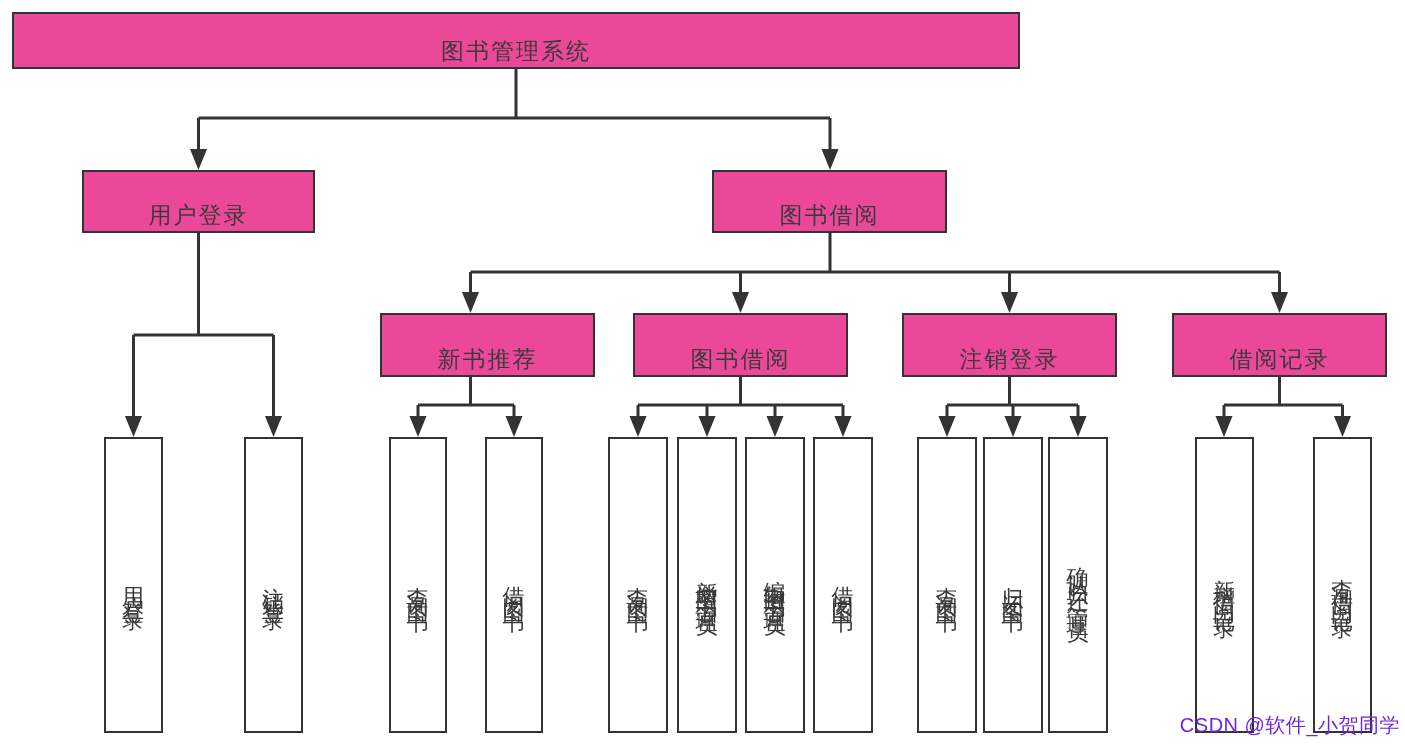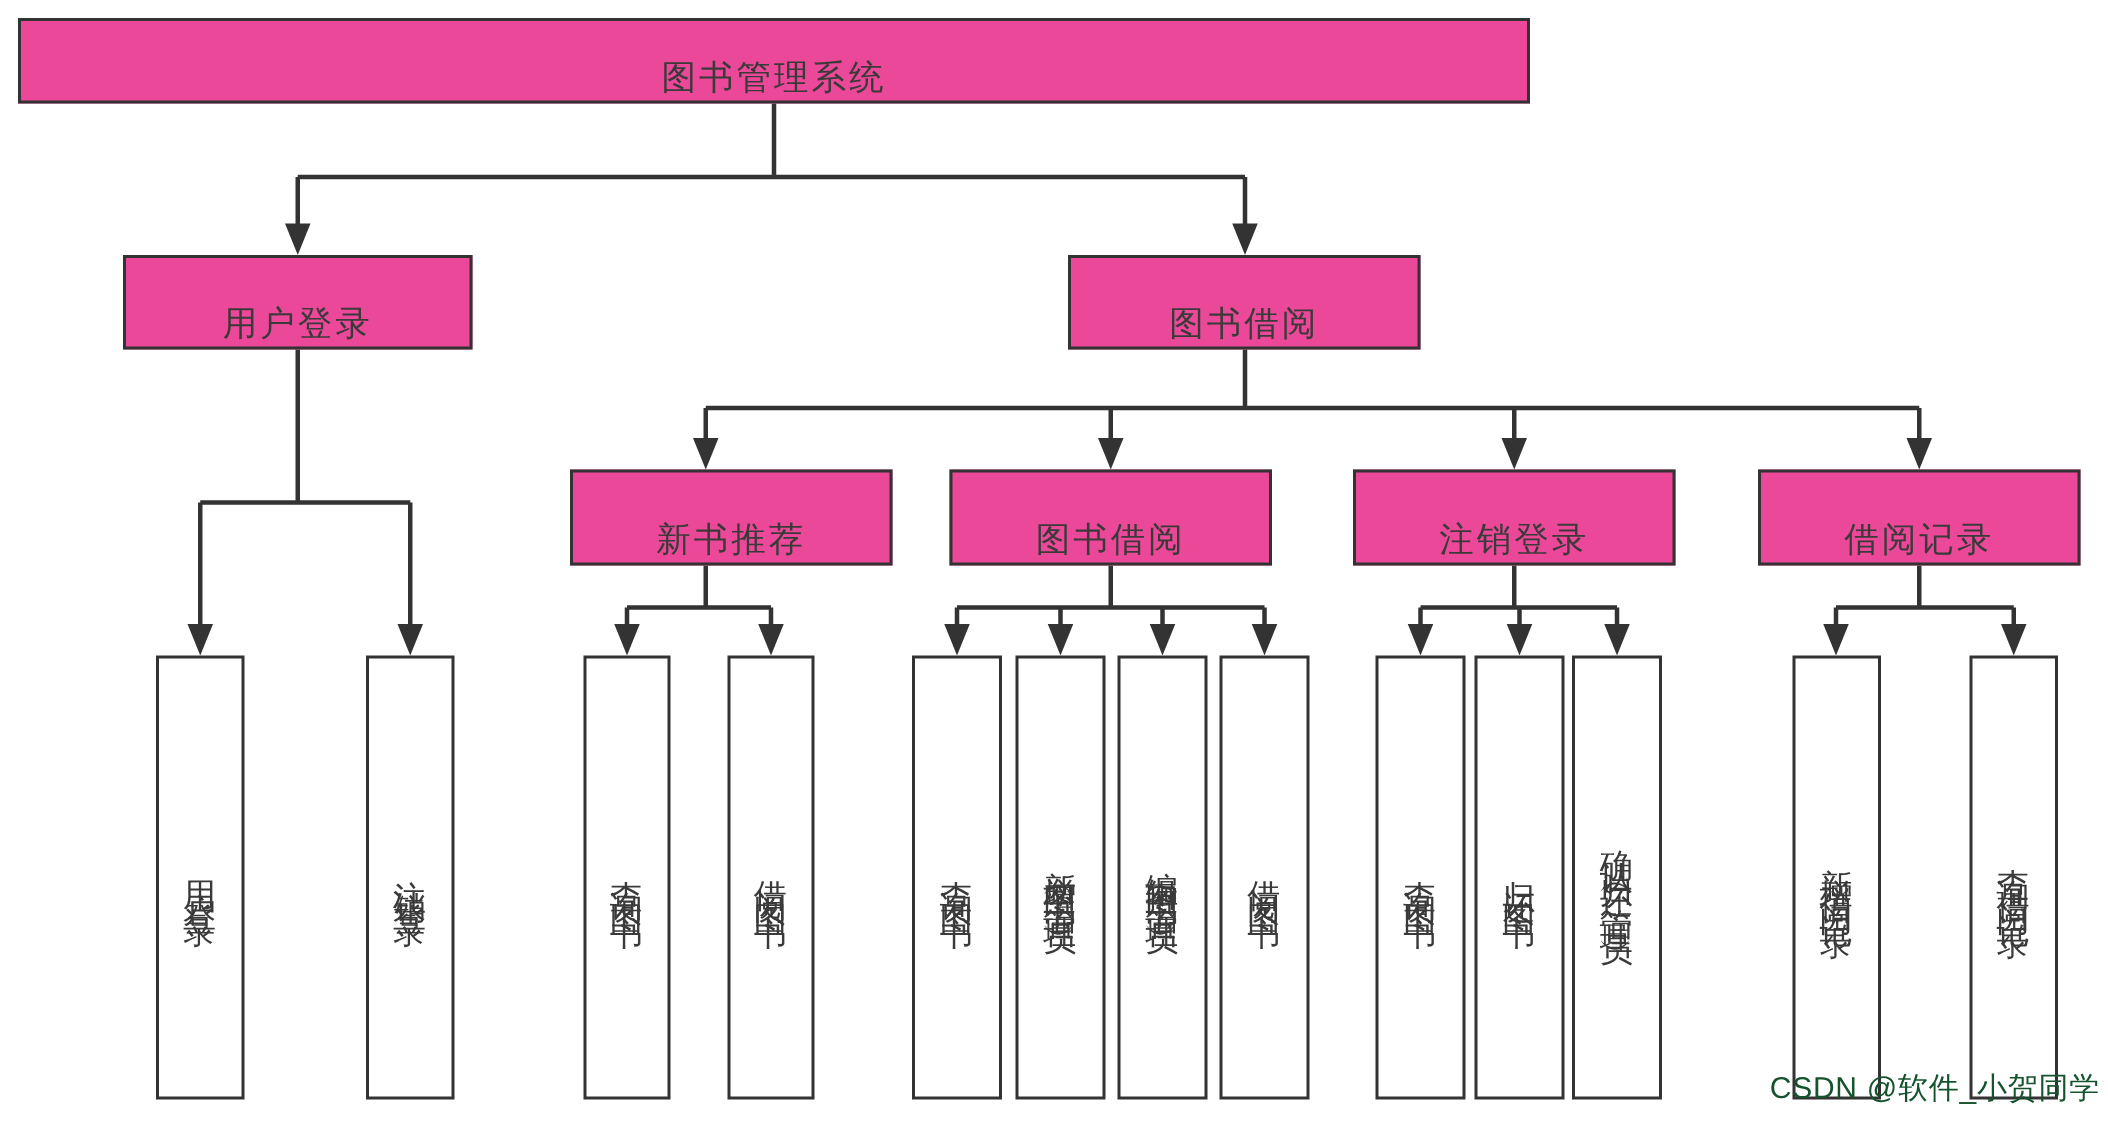--- a/index.html
+++ b/index.html
@@ -46,21 +46,21 @@
     color: #3a3a3a;
     font-size: 22px;
     line-height: 1.05;
     letter-spacing: 8px;
   }
   .leaf.tight span { letter-spacing: 5px; }
   .watermark {
     position: absolute;
     right: 5px;
     top: 712px;
-    color: #14532d;
+    color: #6d28d9;
     font-size: 20px;
     letter-spacing: 0.5px;
     white-space: nowrap;
     z-index: 5;
   }
 </style>
 </head>
 <body>
 
 <div class="canvas">

